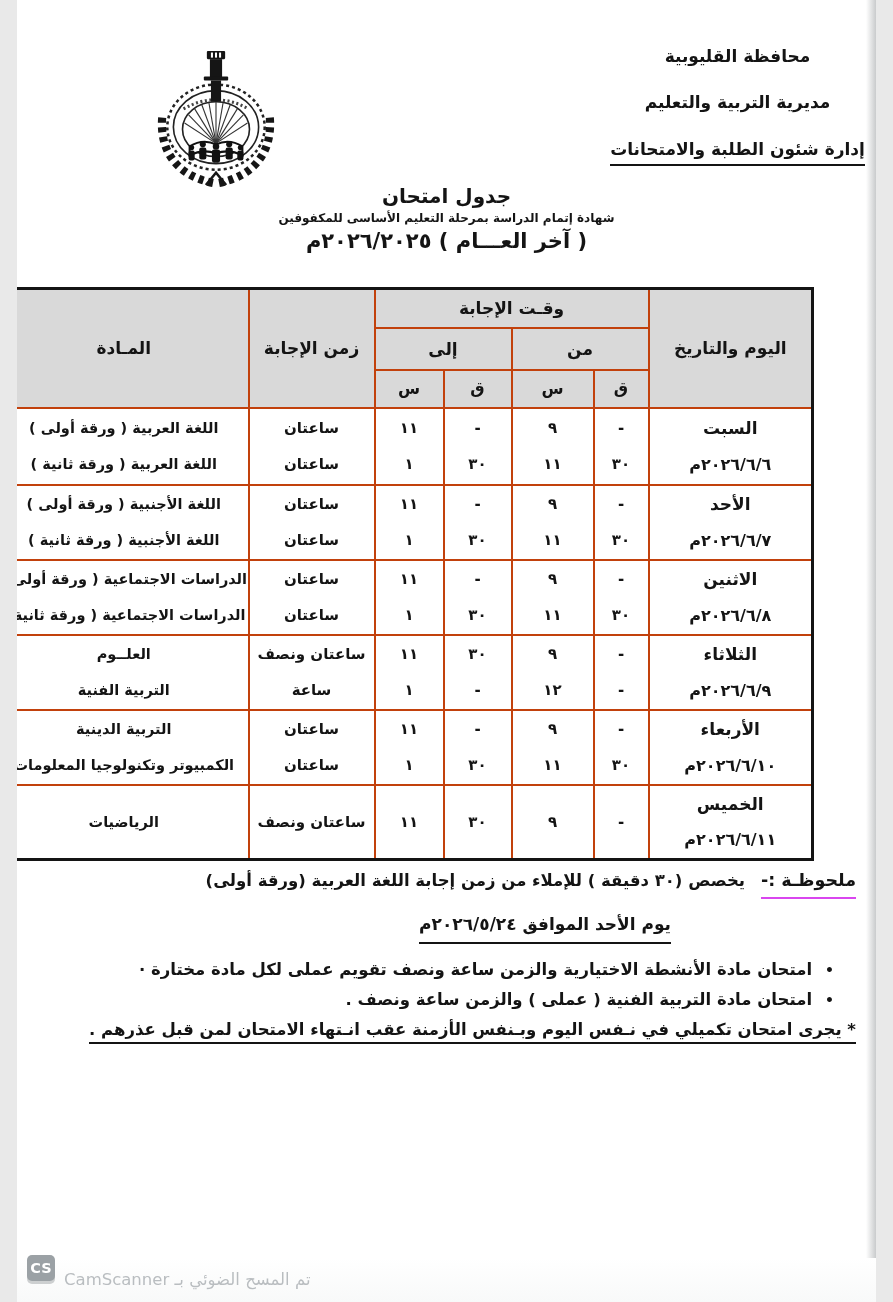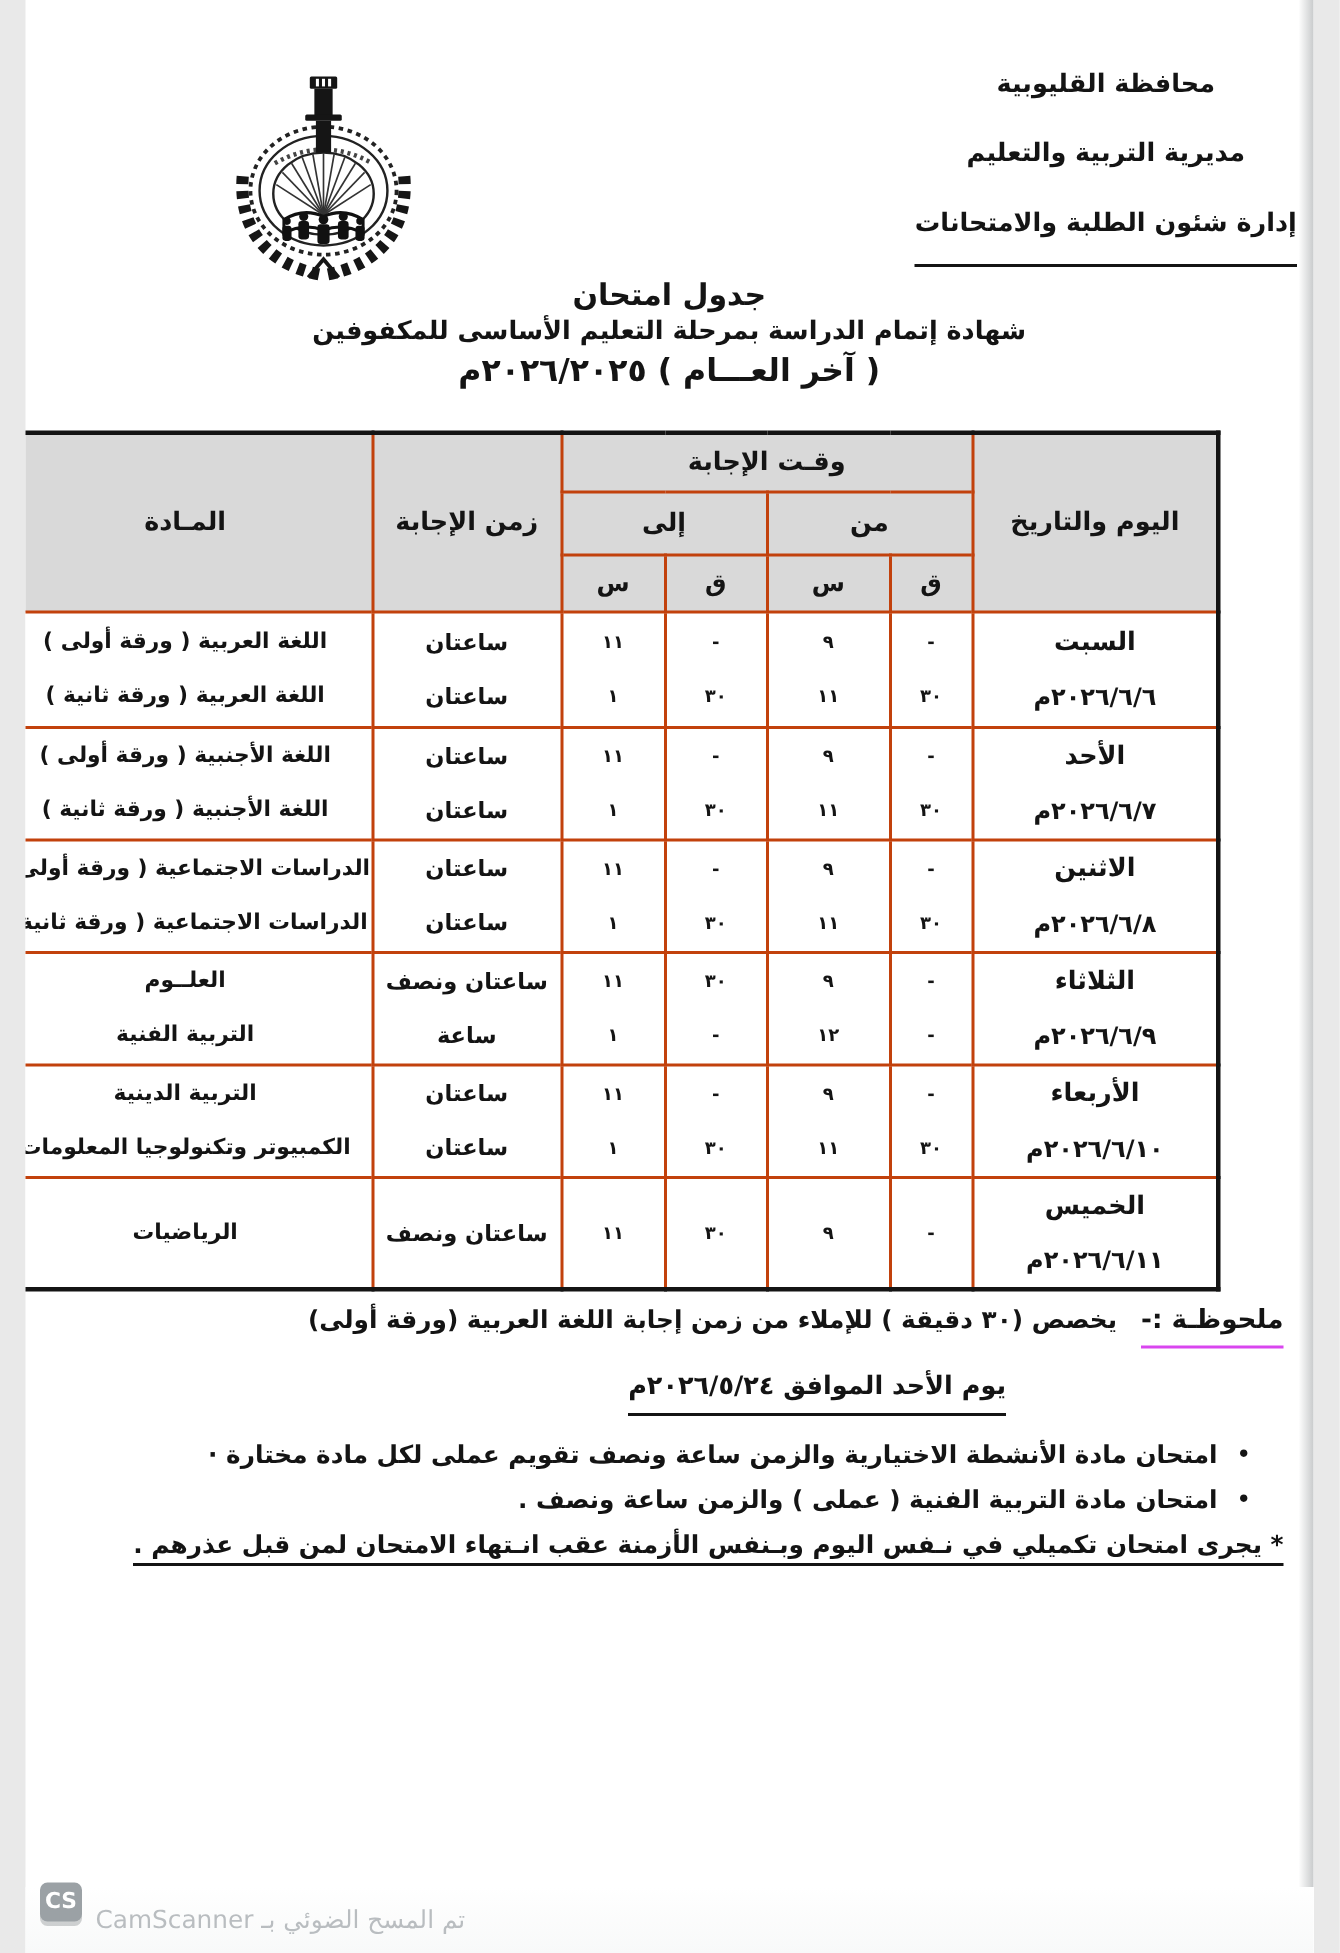--- a/index.html
+++ b/index.html
@@ -12,49 +12,49 @@
   .page::after{
     content:"";position:absolute;top:0;right:0;width:10px;height:1258px;
     background:linear-gradient(to right,rgba(120,125,128,0) 0%,rgba(120,125,128,.40) 100%);
     pointer-events:none;
   }
 
   
   .gov{position:absolute;top:46px;left:548px;width:345px;text-align:center;font-weight:bold;font-size:17px;line-height:1.25;}
   .gov .l{margin-bottom:25px;white-space:nowrap;}
   .gov .l:last-child{margin-bottom:0;}
-  .gov .underline{border-bottom:2px solid #141414;padding-bottom:16px;display:inline-block;}
+  .gov .underline{border-bottom:2px solid #141414;padding-bottom:4px;display:inline-block;}
 
   
   .emblem{position:absolute;top:50px;left:120px;width:158px;height:138px;}
 
   
   .titles{position:absolute;top:184px;left:0;right:0;text-align:center;font-weight:bold;}
   .t1{font-size:20px;}
-  .t2{font-size:17px;margin-top:3px;}
+  .t2{font-size:12px;margin-top:3px;}
   .t3{font-size:21px;margin-top:4px;letter-spacing:.5px;}
 
   
   table.sched{
     position:absolute;top:287px;right:62px;width:814px;
     border-collapse:collapse;table-layout:fixed;text-align:center;font-weight:bold;
     border:3px solid #141414;
   }
   table.sched th,table.sched td{border:2px solid #c2410c;padding:0;vertical-align:middle;}
   table.sched th{background:#d9d9d9;font-size:17px;}
   table.sched thead tr.hr1{height:39px;}
   table.sched thead tr.hr2{height:42px;}
   table.sched thead tr.hr3{height:38px;}
   table.sched thead tr.hr3 th{font-size:16px;}
   table.sched tbody tr{height:75px;background:#fff;}
   table.sched tbody tr.first{height:77px;}
   .two div{height:36px;display:flex;align-items:center;justify-content:center;}
   .day-name{font-size:17px;}
   .day-date{font-size:16px;}
-  .num{font-size:12px;margin-left:20px;}
+  .num{font-size:15px;margin-left:20px;}
   .dur{font-size:15px;}
   .subj{font-size:14.5px;}
 
   
   .notes{position:absolute;top:870px;right:20px;left:15px;font-weight:bold;}
   .n1{display:flex;align-items:baseline;gap:16px;font-size:16.5px;white-space:nowrap;}
   .n1 .label{border-bottom:2px solid #d946ef;padding-bottom:7px;font-size:17.5px;}
   .n2{margin:15px 185px 0 0;}
   .n2 span{border-bottom:2px solid #141414;padding-bottom:8px;display:inline-block;font-size:17px;white-space:nowrap;}
   .bullets{margin-top:16px;padding-right:22px;}

